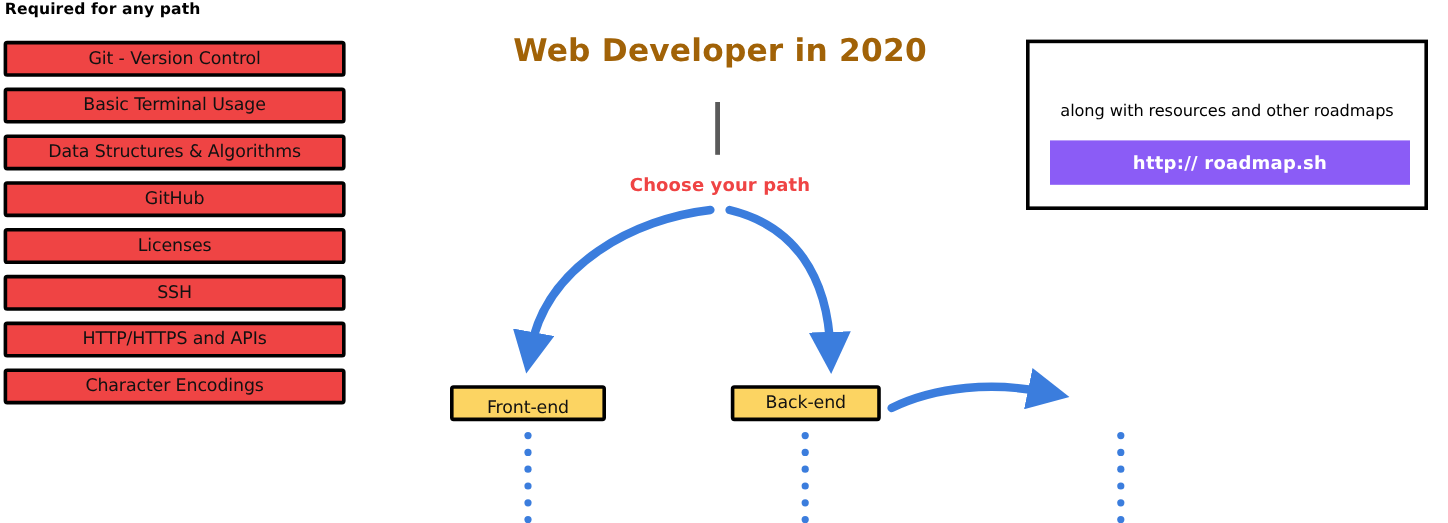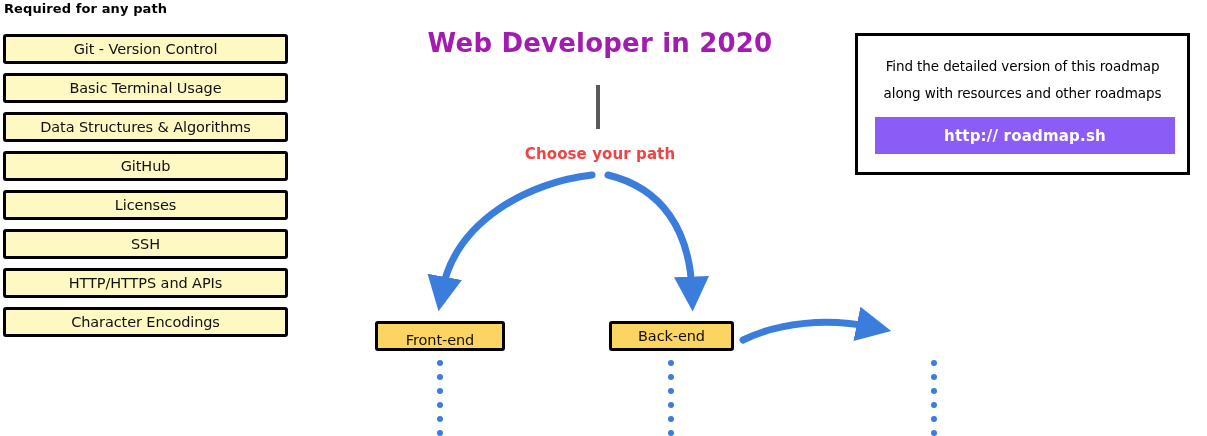--- a/index.html
+++ b/index.html
@@ -40,21 +40,21 @@
     position: absolute;
     left: 3px;
     top: 34px;
     width: 286px;
   }
   .req-item {
     position: relative;
     width: 285px;
     height: 30px;
     margin-bottom: 9px;
-    background: #fef9c3;
+    background: #ef4444;
     border: 3px solid #000000;
     box-sizing: border-box;
     border-radius: 3px;
     display: flex;
     align-items: center;
     justify-content: center;
   }
   .req-item .req-label {
     font-size: 14.5px;
     color: #111111;
@@ -65,21 +65,21 @@
 
   
   #title {
     position: absolute;
     left: 380px;
     top: 28px;
     width: 440px;
     text-align: center;
     font-size: 26px;
     font-weight: bold;
-    color: #a21caf;
+    color: #a16207;
     letter-spacing: 0.2px;
   }
   #stem-line {
     position: absolute;
     left: 596px;
     top: 85px;
     width: 4px;
     height: 44px;
     background: #5a5a5a;
   }
@@ -268,20 +268,19 @@
   <div class="dot-trail" id="dots-devops">
     <span></span>
     <span></span>
     <span></span>
     <span></span>
     <span></span>
     <span></span>
   </div>
 
   <div id="info-box">
-    <div class="info-line" id="info-line-1">Find the detailed version of this roadmap</div>
     <div class="info-line" id="info-line-2">along with resources and other roadmaps</div>
     <div id="roadmap-button">
       <span class="btn-label">http:// roadmap.sh</span>
     </div>
   </div>
 
 </div>
 
 </body></html>

